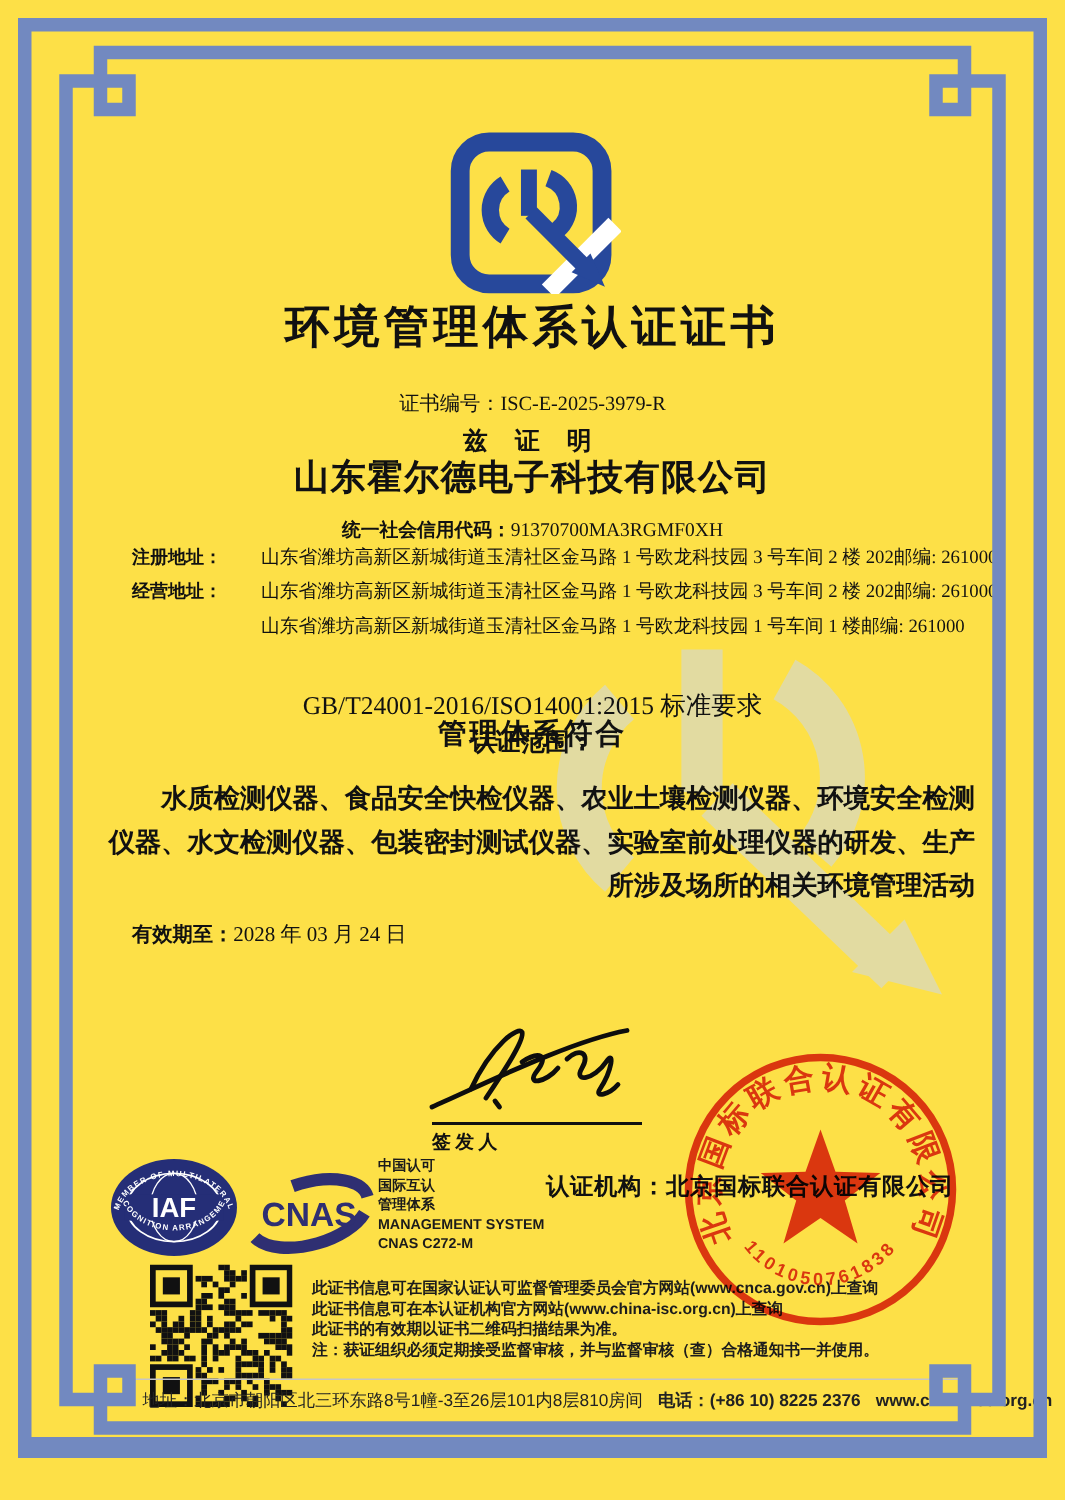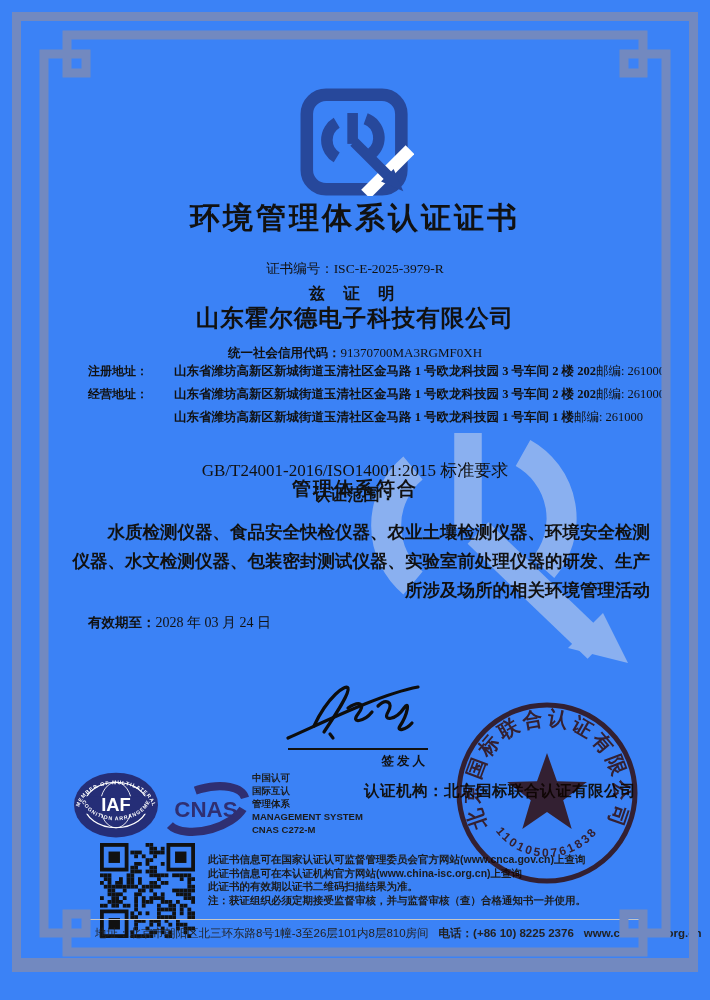--- a/index.html
+++ b/index.html
@@ -1,48 +1,48 @@
 <!DOCTYPE html>
 <html><head>
 <meta charset="utf-8">
 <style>
   html,body{margin:0;padding:0;background:#e8e8e8;}
-  #page{position:relative;width:710px;height:1000px;background:#3b82f6;margin:0 auto;
+  #page{position:relative;width:710px;height:1000px;background:#fde047;margin:0 auto;
         font-family:"Liberation Serif","DejaVu Serif",serif;color:#111;overflow:hidden;}
   svg{display:block;}
   .abs{position:absolute;}
   
   #frame-svg{position:absolute;left:0;top:0;z-index:3;pointer-events:none;}
   
   #watermark{position:absolute;left:338px;top:398px;z-index:0;opacity:.55;}
   .content{position:absolute;left:0;top:0;width:710px;height:1000px;z-index:2;}
   
   #logo{left:298px;top:86px;}
   .title{left:0;right:0;top:198px;text-align:center;font-size:30px;font-weight:bold;letter-spacing:3px;}
   .certno{left:0;right:0;top:260px;text-align:center;font-size:13.5px;}
   .hereby{left:0;right:0;top:283px;text-align:center;font-size:16.5px;font-weight:bold;letter-spacing:7px;}
   .company{left:0;right:0;top:302px;text-align:center;font-size:23.5px;font-weight:bold;letter-spacing:1px;}
   .credit{left:0;right:0;top:345px;text-align:center;font-size:13px;}
   .credit b{font-family:"Liberation Sans","DejaVu Sans",sans-serif;font-size:12.5px;}
   
   .addr-row{left:0;right:0;height:20px;display:flex;align-items:center;padding:0 72px 0 88px;font-size:12.5px;}
   .addr-row .lbl{font-weight:bold;width:86px;flex:none;font-family:"Liberation Sans","DejaVu Sans",sans-serif;font-size:12px;}
-  .addr-row .txt{flex:none;white-space:nowrap;font-weight:bold;}
+  .addr-row .txt{flex:none;white-space:nowrap;}
   .addr-row .zip{margin-left:auto;flex:none;}
   
   .conform{left:0;right:0;top:432px;text-align:center;font-size:19px;font-weight:bold;letter-spacing:2px;margin-top:44px;}
   .standard{left:0;right:0;top:459px;text-align:center;font-size:17px;}
   .scope-label{left:0;right:0;top:484px;text-align:center;font-size:16.5px;font-weight:bold;}
   .scope{left:60px;right:60px;top:518px;font-size:17.5px;font-weight:bold;line-height:29px;text-indent:2em;text-align:right;}
   .dates{left:88px;top:611px;font-size:14px;line-height:23px;}
   .dates .lbl{font-weight:bold;font-family:"Liberation Sans","DejaVu Sans",sans-serif;font-size:13.5px;}
   
   #sig{left:284px;top:678px;}
   .sig-line{left:288px;top:748px;width:140px;height:1.5px;background:#111;}
-  .signer{left:288px;top:753px;width:140px;text-align:right;font-size:12.5px;font-weight:bold;letter-spacing:3px;
+  .signer{left:288px;top:753px;width:140px;text-align:left;font-size:12.5px;font-weight:bold;letter-spacing:3px;
           font-family:"Liberation Sans","DejaVu Sans",sans-serif;}
   
   #iaf{left:72px;top:770px;}
   #cnas{left:160px;top:780px;}
   .cnas-text{left:252px;top:771px;font-family:"Liberation Sans","DejaVu Sans",sans-serif;
              font-size:9.5px;line-height:13px;font-weight:bold;color:#1b1b1b;}
   .certifier{left:364px;top:781px;font-size:15.5px;font-weight:bold;
              font-family:"Liberation Sans","DejaVu Sans",sans-serif;letter-spacing:.5px;}
   
   #stamp{left:452px;top:698px;z-index:4;opacity:.9;mix-blend-mode:multiply;}

